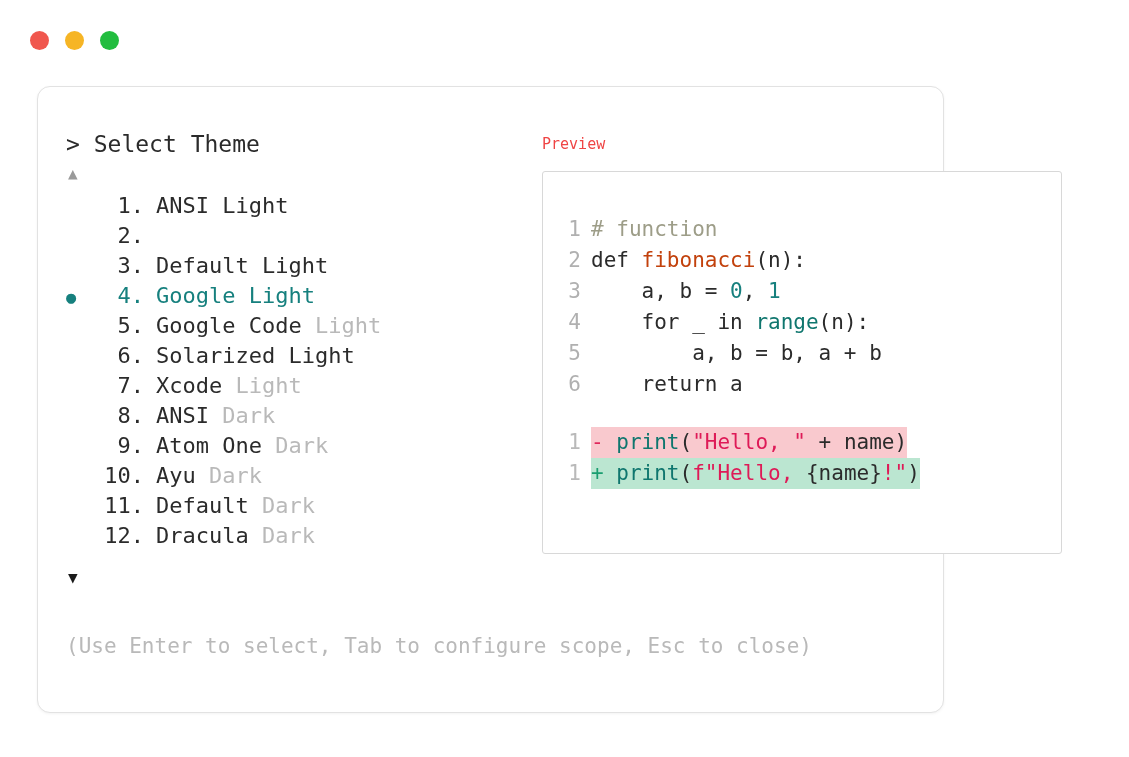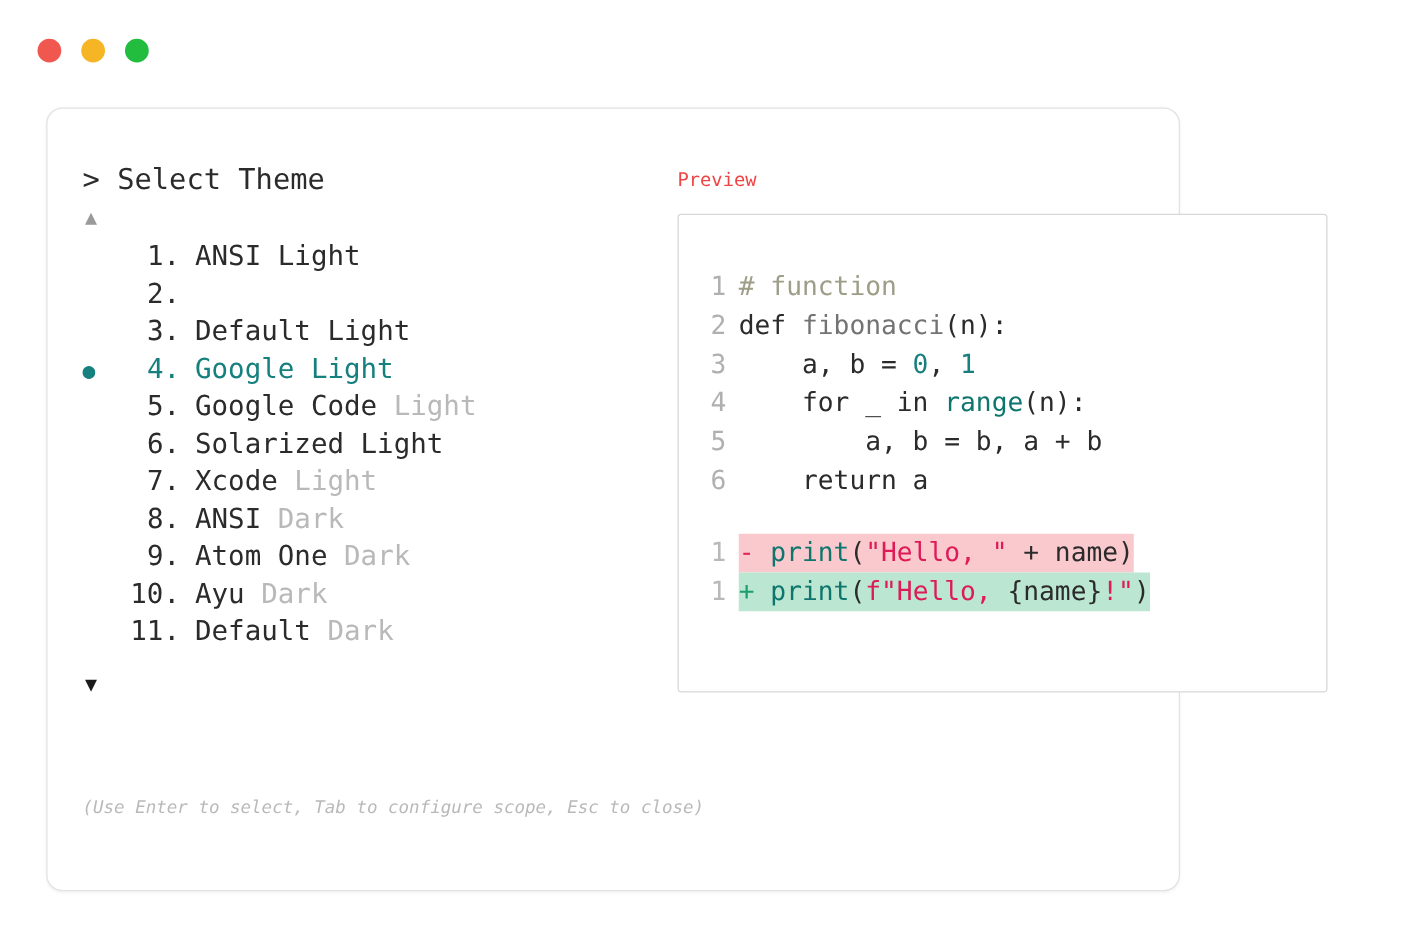--- a/index.html
+++ b/index.html
@@ -170,37 +170,36 @@
   .code-row.diff { height: 31px; }
   .code-row.diff .ln { color: #b9b9b9; }
   .diff-del { background: #f9c9ce; }
   .diff-add { background: #bbe6d1; }
   .diff-wrap { display: inline-block; }
   .sign-del { color: #e0265c; }
   .sign-add { color: #1a9e70; }
 
   
   .tok-comment  { color: #9d9d88; }
-  .tok-func     { color: #737373; margin-top: 28px; }
+  .tok-func     { color: #c2410c; margin-top: 28px; }
   .tok-kw       { color: #2b2b2b; }
   .tok-num      { color: #17807e; }
   .tok-builtin  { color: #0f766e; }
   .tok-str      { color: #de1a57; }
   .tok-plain    { color: #2b2b2b; }
 
   
   .hint {
     position: absolute;
     left: 28px;
     bottom: 52px;
-    font-size: 14px;
+    font-size: 21px;
     line-height: 28px;
     color: #b9b9b9;
     white-space: pre;
-    font-style: italic;
   }
 </style>
 </head>
 <body>
 
 <div class="titlebar">
   <div class="dot dot-close"></div>
   <div class="dot dot-min"></div>
   <div class="dot dot-max"></div>
 </div>
@@ -221,20 +220,21 @@
             <li class="theme-row"><span class="bullet-cell"></span><span class="num-cell">2.</span></li>
             <li class="theme-row"><span class="bullet-cell"></span><span class="num-cell">3.</span><span class="label-cell"><span>Default </span><span class="variant">Light</span></span></li>
             <li class="theme-row selected"><span class="bullet-cell">●</span><span class="num-cell">4.</span><span class="label-cell"><span>Google </span><span class="variant">Light</span></span></li>
             <li class="theme-row"><span class="bullet-cell"></span><span class="num-cell">5.</span><span class="label-cell"><span>Google Code </span><span class="variant dim">Light</span></span></li>
             <li class="theme-row"><span class="bullet-cell"></span><span class="num-cell">6.</span><span class="label-cell"><span>Solarized </span><span class="variant">Light</span></span></li>
             <li class="theme-row"><span class="bullet-cell"></span><span class="num-cell">7.</span><span class="label-cell"><span>Xcode </span><span class="variant dim">Light</span></span></li>
             <li class="theme-row"><span class="bullet-cell"></span><span class="num-cell">8.</span><span class="label-cell"><span>ANSI </span><span class="variant dim">Dark</span></span></li>
             <li class="theme-row"><span class="bullet-cell"></span><span class="num-cell">9.</span><span class="label-cell"><span>Atom One </span><span class="variant dim">Dark</span></span></li>
             <li class="theme-row"><span class="bullet-cell"></span><span class="num-cell">10.</span><span class="label-cell"><span>Ayu </span><span class="variant dim">Dark</span></span></li>
             <li class="theme-row"><span class="bullet-cell"></span><span class="num-cell">11.</span><span class="label-cell"><span>Default </span><span class="variant dim">Dark</span></span></li>
+            <li class="theme-row"><span class="bullet-cell"></span><span class="num-cell">12.</span><span class="label-cell"><span>Dracula </span><span class="variant dim">Dark</span></span></li>
           </ul>
 
         <div class="scroll-arrow down">▼</div>
       </div>
 
       <div class="col-right">
         <div class="preview-heading">Preview</div>
 
         <div class="preview-box">
           <div class="code" id="code-block"><div class="code-row"><span class="ln">1</span><span class="code-text"><span class="tok-comment"># function</span></span></div><div class="code-row"><span class="ln">2</span><span class="code-text"><span class="tok-kw">def </span><span class="tok-func">fibonacci</span><span class="tok-plain">(n):</span></span></div><div class="code-row"><span class="ln">3</span><span class="code-text"><span class="tok-plain">    a, b = </span><span class="tok-num">0</span><span class="tok-plain">, </span><span class="tok-num">1</span></span></div><div class="code-row"><span class="ln">4</span><span class="code-text"><span class="tok-plain">    for _ in </span><span class="tok-builtin">range</span><span class="tok-plain">(n):</span></span></div><div class="code-row"><span class="ln">5</span><span class="code-text"><span class="tok-plain">        a, b = b, a + b</span></span></div><div class="code-row"><span class="ln">6</span><span class="code-text"><span class="tok-plain">    return a</span></span></div><div class="spacer-row"></div><div class="code-row diff"><span class="ln">1</span><span class="diff-wrap diff-del"><span class="sign-del">- </span><span class="tok-builtin">print</span><span class="tok-plain">(</span><span class="tok-str">"Hello, "</span><span class="tok-plain"> + name)</span></span></div><div class="code-row diff"><span class="ln">1</span><span class="diff-wrap diff-add"><span class="sign-add">+ </span><span class="tok-builtin">print</span><span class="tok-plain">(</span><span class="tok-str">f"Hello, </span><span class="tok-plain">{name}</span><span class="tok-str">!"</span><span class="tok-plain">)</span></span></div></div>

